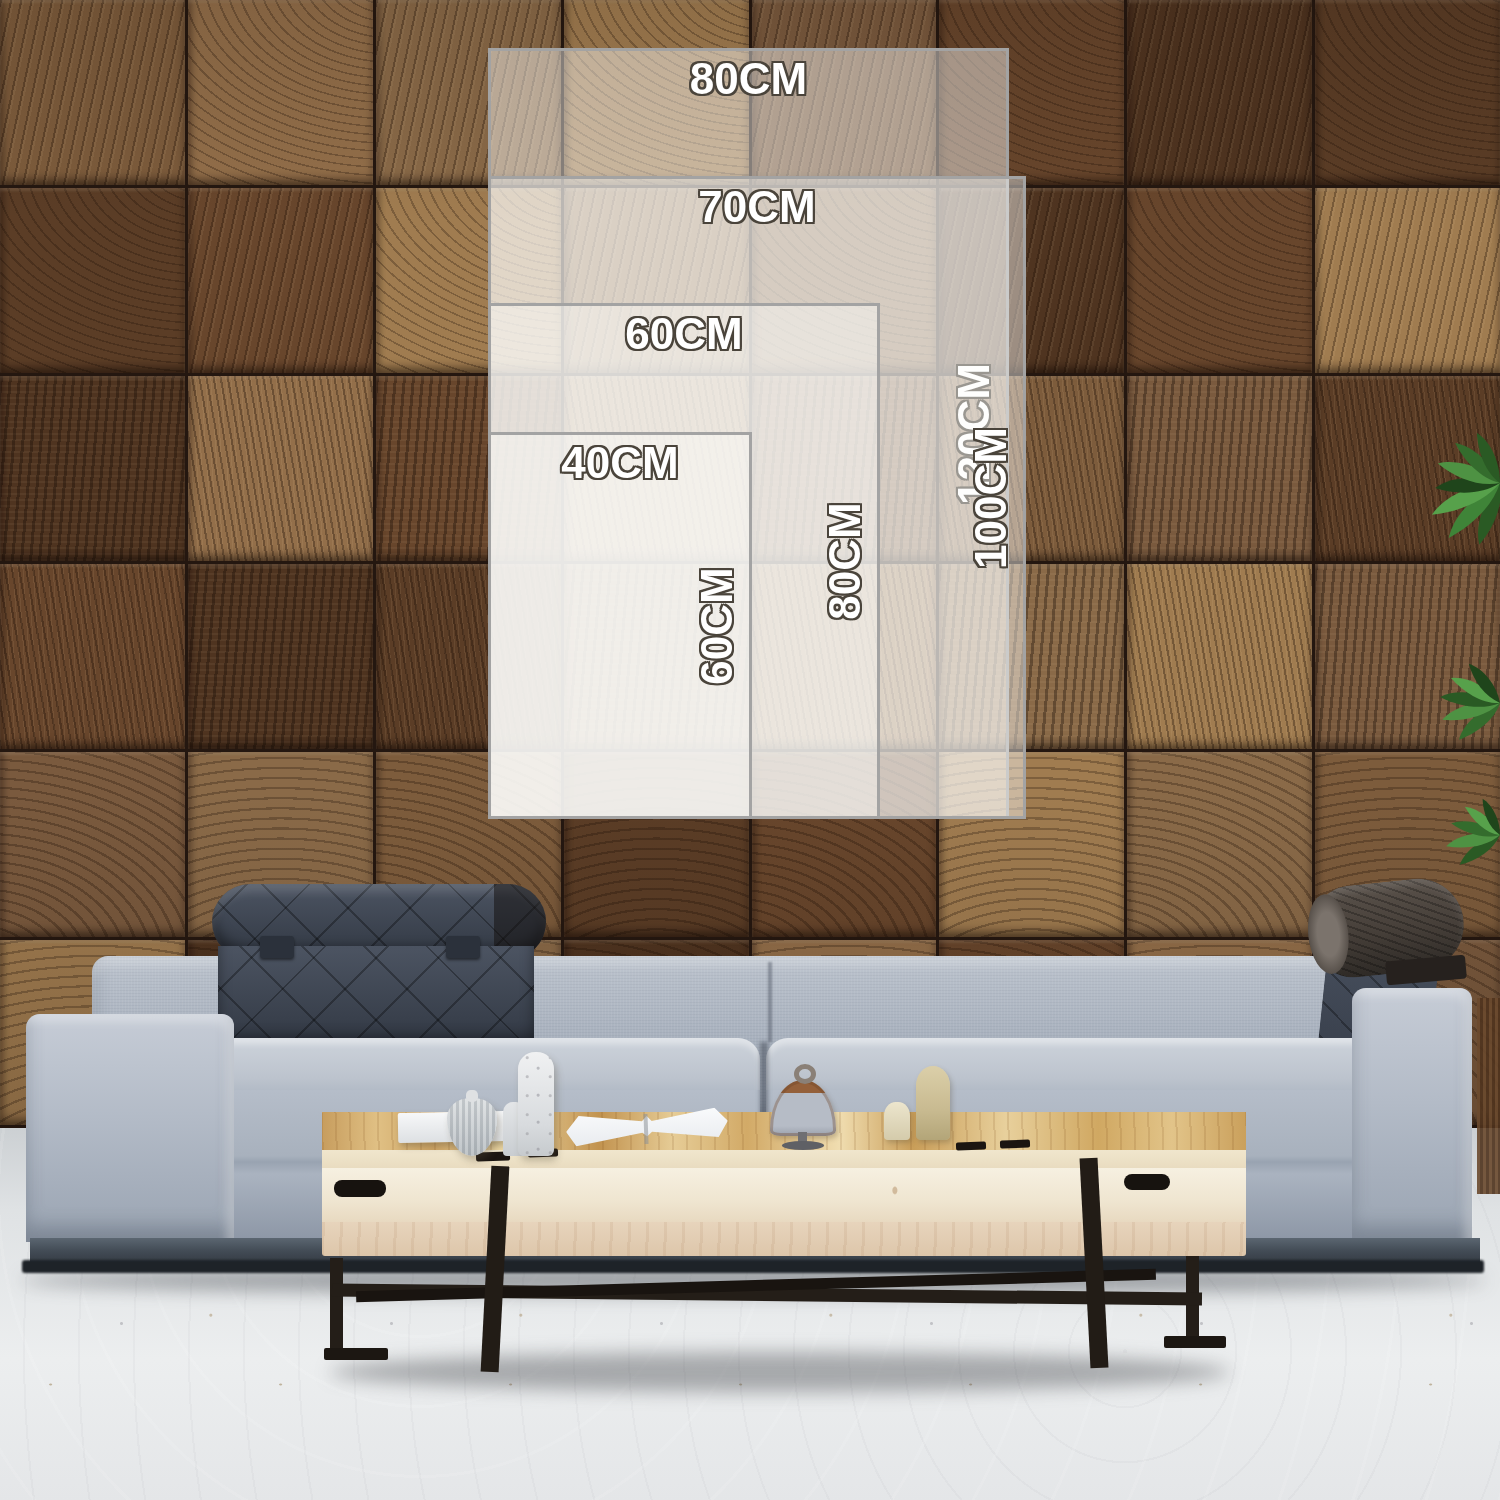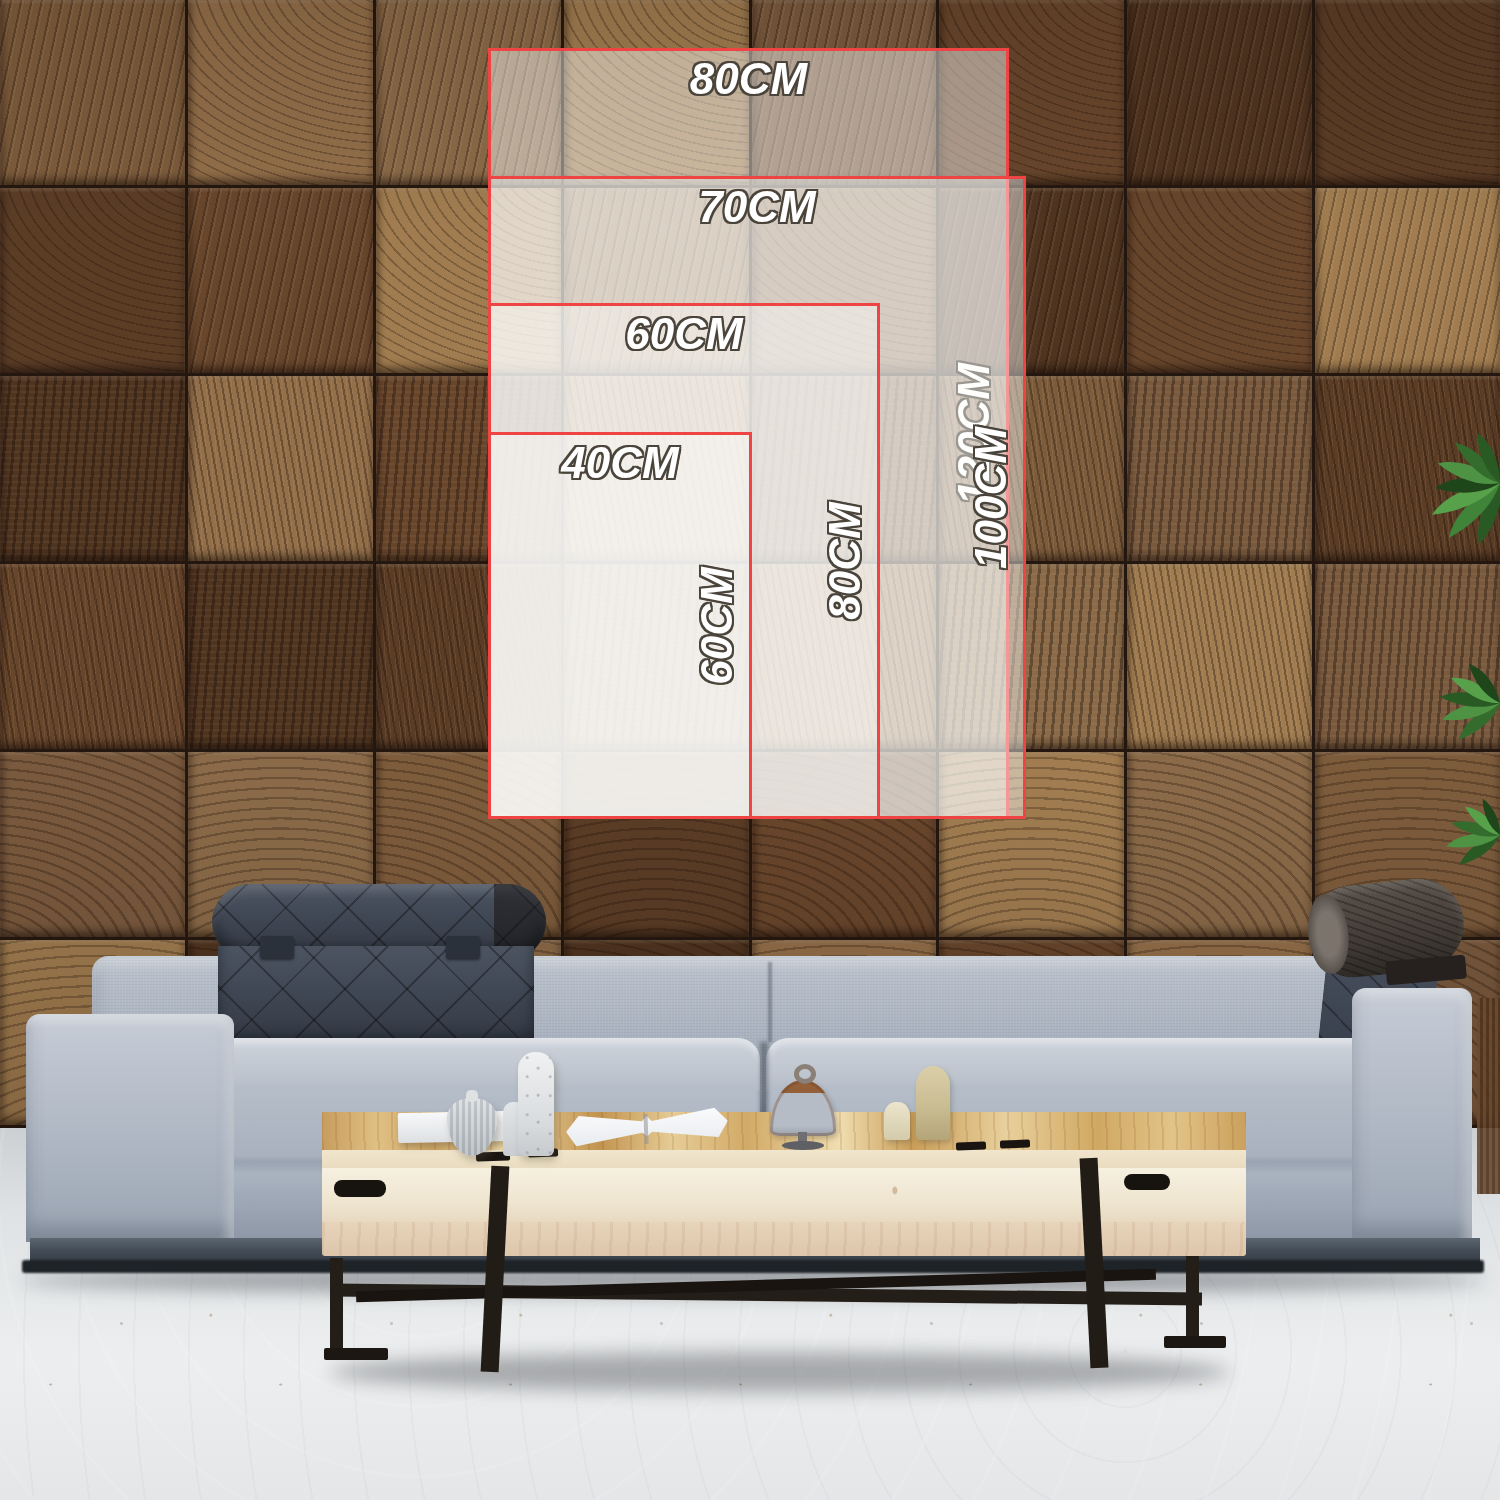--- a/index.html
+++ b/index.html
@@ -40,21 +40,21 @@
       repeating-radial-gradient(circle at 28% 18%,rgba(255,255,255,.10) 0 3px,transparent 3px 70px),
       repeating-radial-gradient(circle at 75% 60%,rgba(160,160,168,.08) 0 2px,transparent 2px 55px),
       linear-gradient(180deg,#ccd0d3 0,#dfe2e4 22%,#eceeef 62%,#e4e6e8 100%);
     background-size:230px 190px,310px 260px,270px 230px,auto,auto,auto;
   }
   .wall-fringe{left:1477px;top:998px;width:23px;height:196px;opacity:.9;
     background:repeating-linear-gradient(90deg,#6b4a2e 0 3px,#50341e 3px 6px),linear-gradient(180deg,#6a482c,#4e331e);
     filter:blur(.6px);}
 
   
-  .sg-rect{border:3px solid #ef4444;background:rgba(252,252,251,.45);font-style:italic;}
+  .sg-rect{border:3px solid #a3a3a3;background:rgba(252,252,251,.45);}
   .sg-r0{left:488px;top:48px;width:521px;height:771px;}
   .sg-r1{left:488px;top:176px;width:538px;height:643px;}
   .sg-r2{left:488px;top:303px;width:392px;height:516px;}
   .sg-r3{left:488px;top:432px;width:264px;height:387px;}
   .sg-label{
     position:absolute;color:#fff;font-weight:700;font-size:44px;line-height:1;
     letter-spacing:0;white-space:nowrap;
     text-shadow:-2px -2px 0 #4a443b,2px -2px 0 #4a443b,-2px 2px 0 #4a443b,2px 2px 0 #4a443b,
                 -2px 0 0 #4a443b,2px 0 0 #4a443b,0 -2px 0 #4a443b,0 2px 0 #4a443b;
   }

